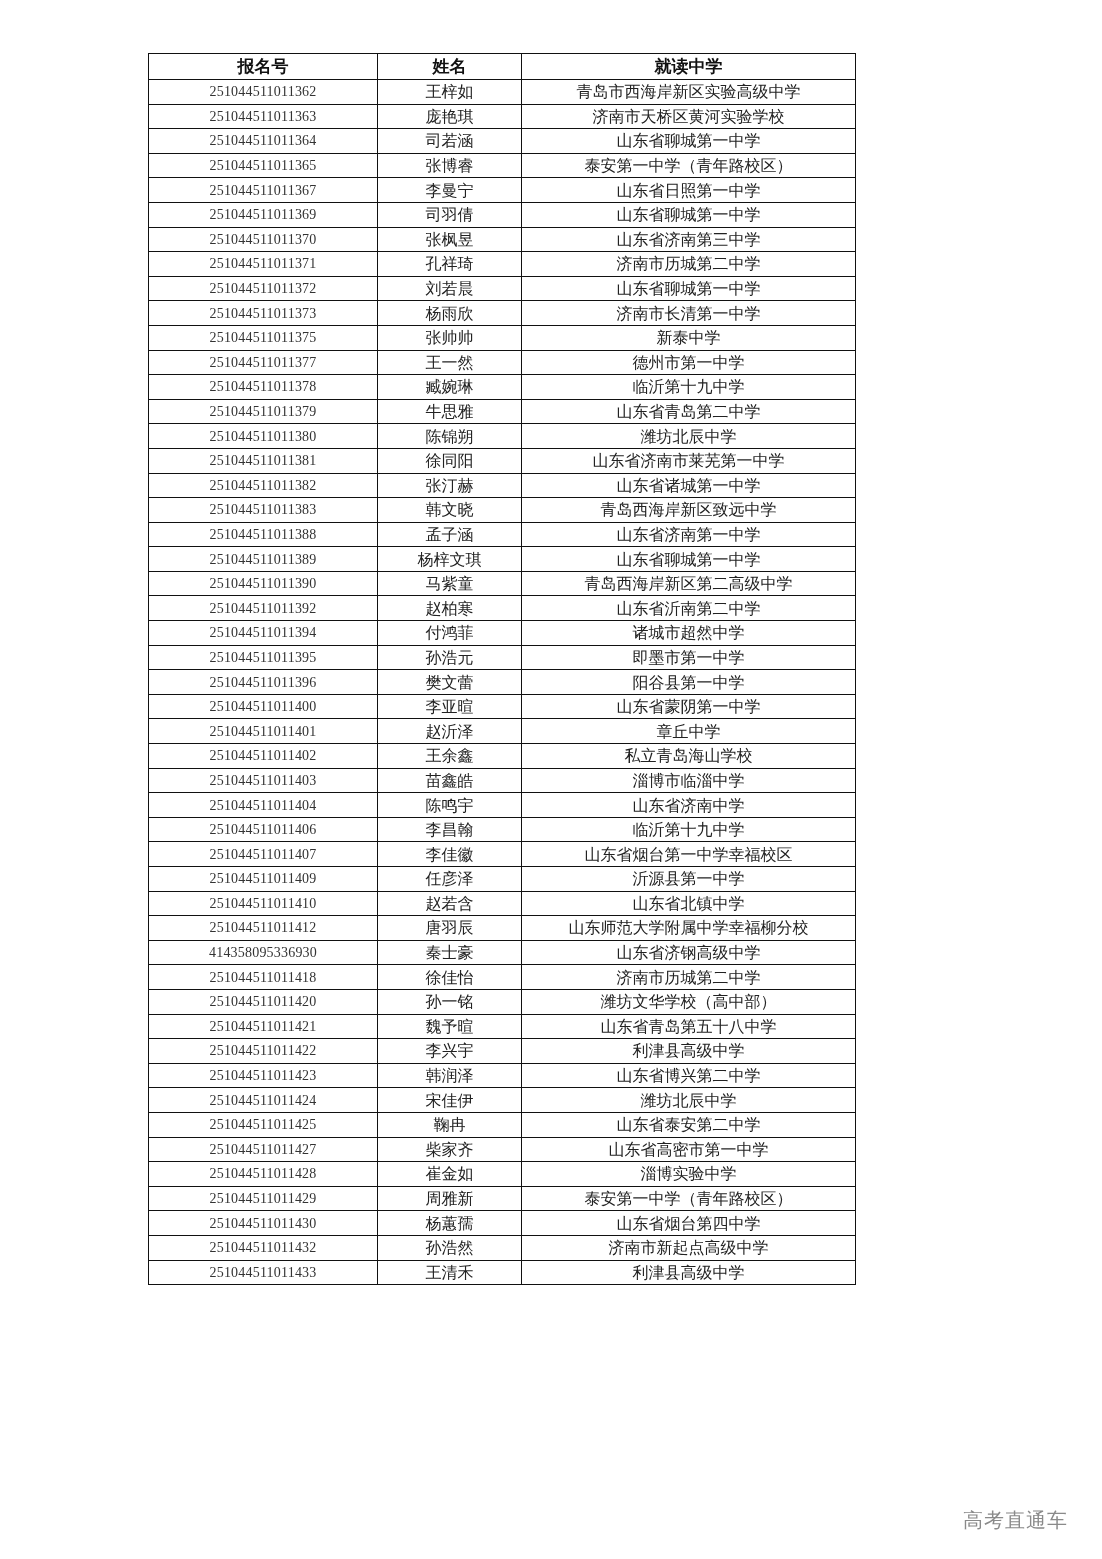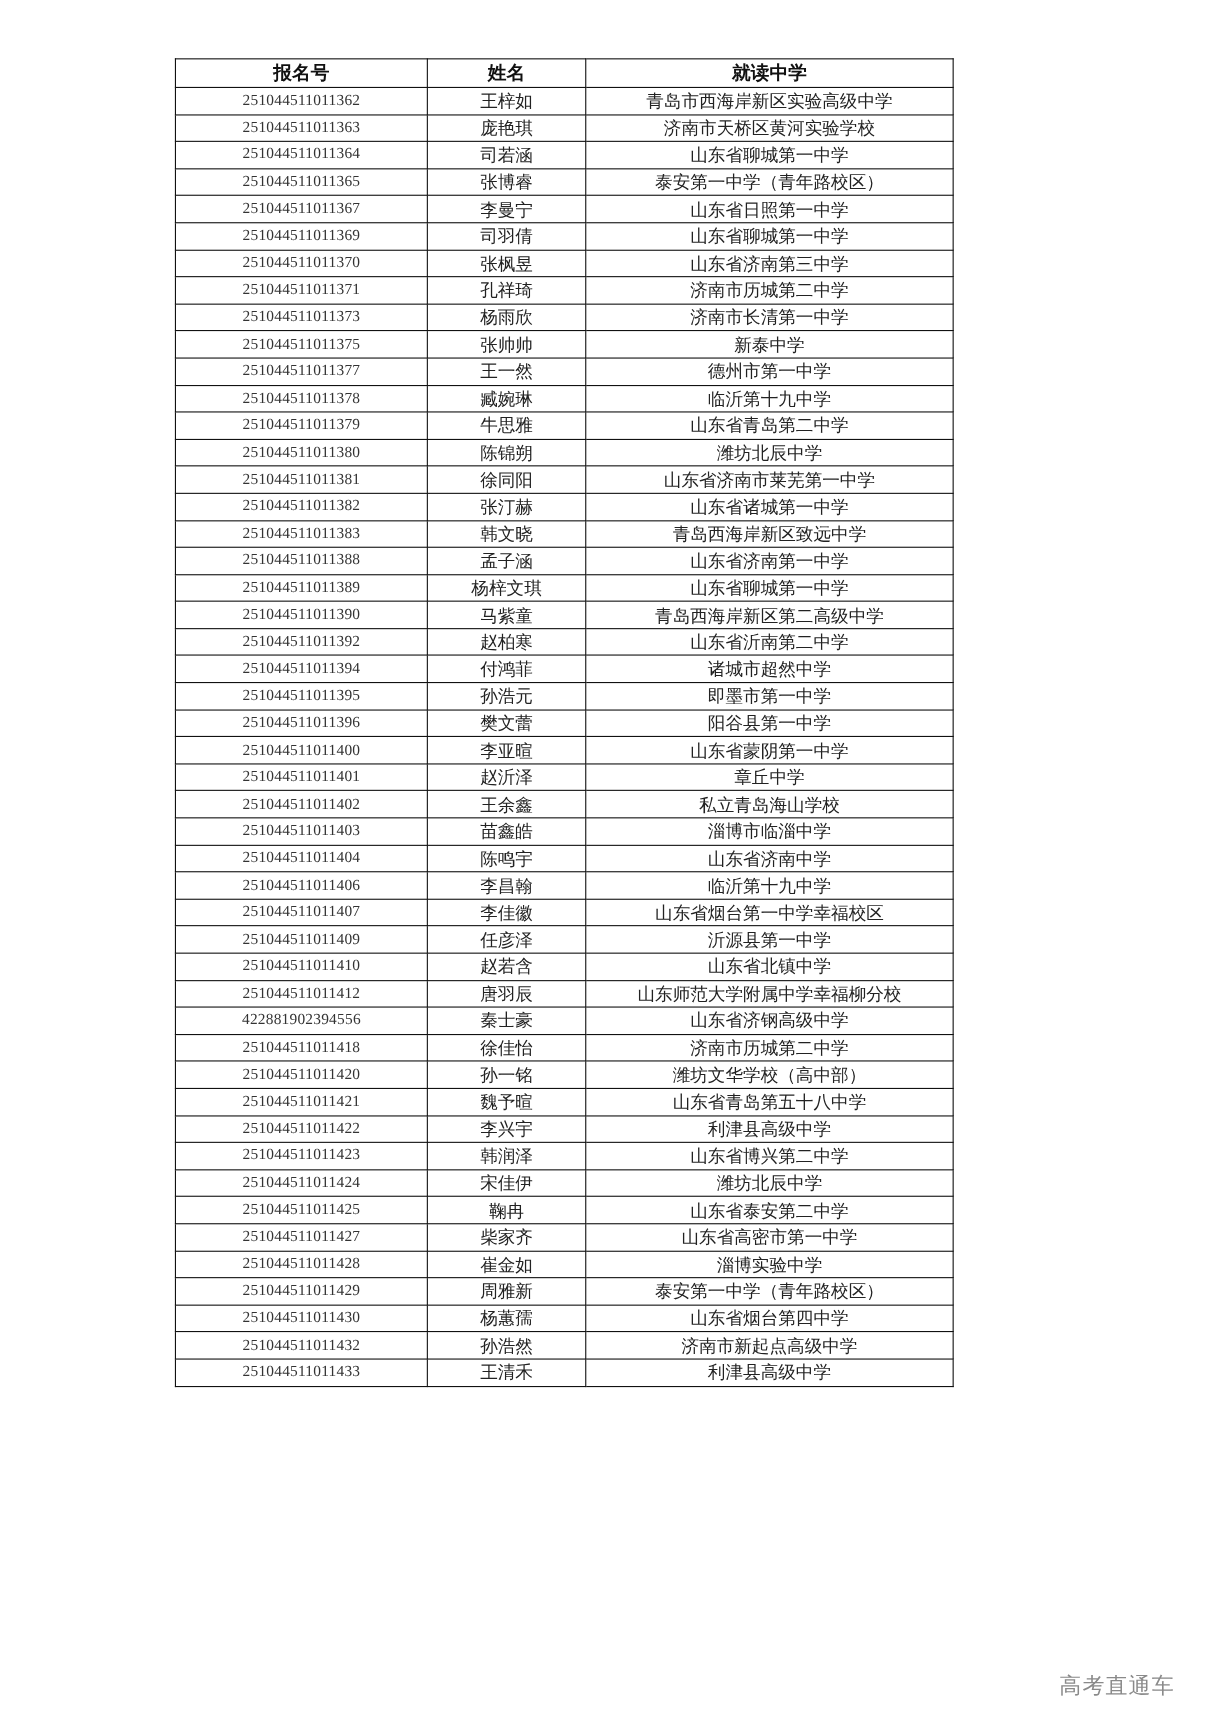--- a/index.html
+++ b/index.html
@@ -3,21 +3,20 @@
 <meta charset="utf-8">
 <style>
   html, body { margin: 0; padding: 0; background: #ffffff; }
   body { width: 1102px; height: 1559px; position: relative; overflow: hidden; }
   .sheet {
     position: absolute; left: 148px; top: 53px;
     border-collapse: collapse;
     table-layout: fixed;
     font-family: "DejaVu Serif", "Liberation Serif", serif;
     color: #222;
-    margin-left: 11px;
   }
   .sheet th, .sheet td {
     border: 1.5px solid #111;
     padding: 0;
     text-align: center;
     vertical-align: middle;
     white-space: nowrap;
     overflow: hidden;
   }
   .sheet th {
@@ -29,21 +28,21 @@
   }
   .sheet td { height: 23.6px; font-size: 16.5px; line-height: 23px; }
   .c-id { width: 229px; }
   .c-name { width: 144px; }
   .c-school { width: 334px; }
   td.id { font-family: "Liberation Serif", "DejaVu Serif", serif; font-size: 14px; letter-spacing: 0.2px; color: #333; }
   td.name, td.school { font-family: "DejaVu Sans", "Liberation Sans", sans-serif; font-size: 16px; color: #222; }
   .watermark {
     position: absolute; left: 963px; top: 1507px;
     font-family: "DejaVu Sans", "Liberation Sans", sans-serif;
-    font-size: 20px; color: #8a8a8a; letter-spacing: 1px; margin-top: 12px;
+    font-size: 20px; color: #8a8a8a; letter-spacing: 1px;
   }
 </style>
 </head>
 <body>
 
 <table class="sheet">
   <colgroup>
     <col class="c-id">
       <col class="c-name">
       <col class="c-school">
@@ -90,20 +89,25 @@
         <td class="id">251044511011370</td>
         <td class="name">张枫昱</td>
         <td class="school">山东省济南第三中学</td>
       </tr>
       <tr>
         <td class="id">251044511011371</td>
         <td class="name">孔祥琦</td>
         <td class="school">济南市历城第二中学</td>
       </tr>
       <tr>
+        <td class="id">251044511011372</td>
+        <td class="name">刘若晨</td>
+        <td class="school">山东省聊城第一中学</td>
+      </tr>
+      <tr>
         <td class="id">251044511011373</td>
         <td class="name">杨雨欣</td>
         <td class="school">济南市长清第一中学</td>
       </tr>
       <tr>
         <td class="id">251044511011375</td>
         <td class="name">张帅帅</td>
         <td class="school">新泰中学</td>
       </tr>
       <tr>
@@ -220,21 +224,21 @@
         <td class="id">251044511011410</td>
         <td class="name">赵若含</td>
         <td class="school">山东省北镇中学</td>
       </tr>
       <tr>
         <td class="id">251044511011412</td>
         <td class="name">唐羽辰</td>
         <td class="school">山东师范大学附属中学幸福柳分校</td>
       </tr>
       <tr>
-        <td class="id">422881902394556</td>
+        <td class="id">414358095336930</td>
         <td class="name">秦士豪</td>
         <td class="school">山东省济钢高级中学</td>
       </tr>
       <tr>
         <td class="id">251044511011418</td>
         <td class="name">徐佳怡</td>
         <td class="school">济南市历城第二中学</td>
       </tr>
       <tr>
         <td class="id">251044511011420</td>

